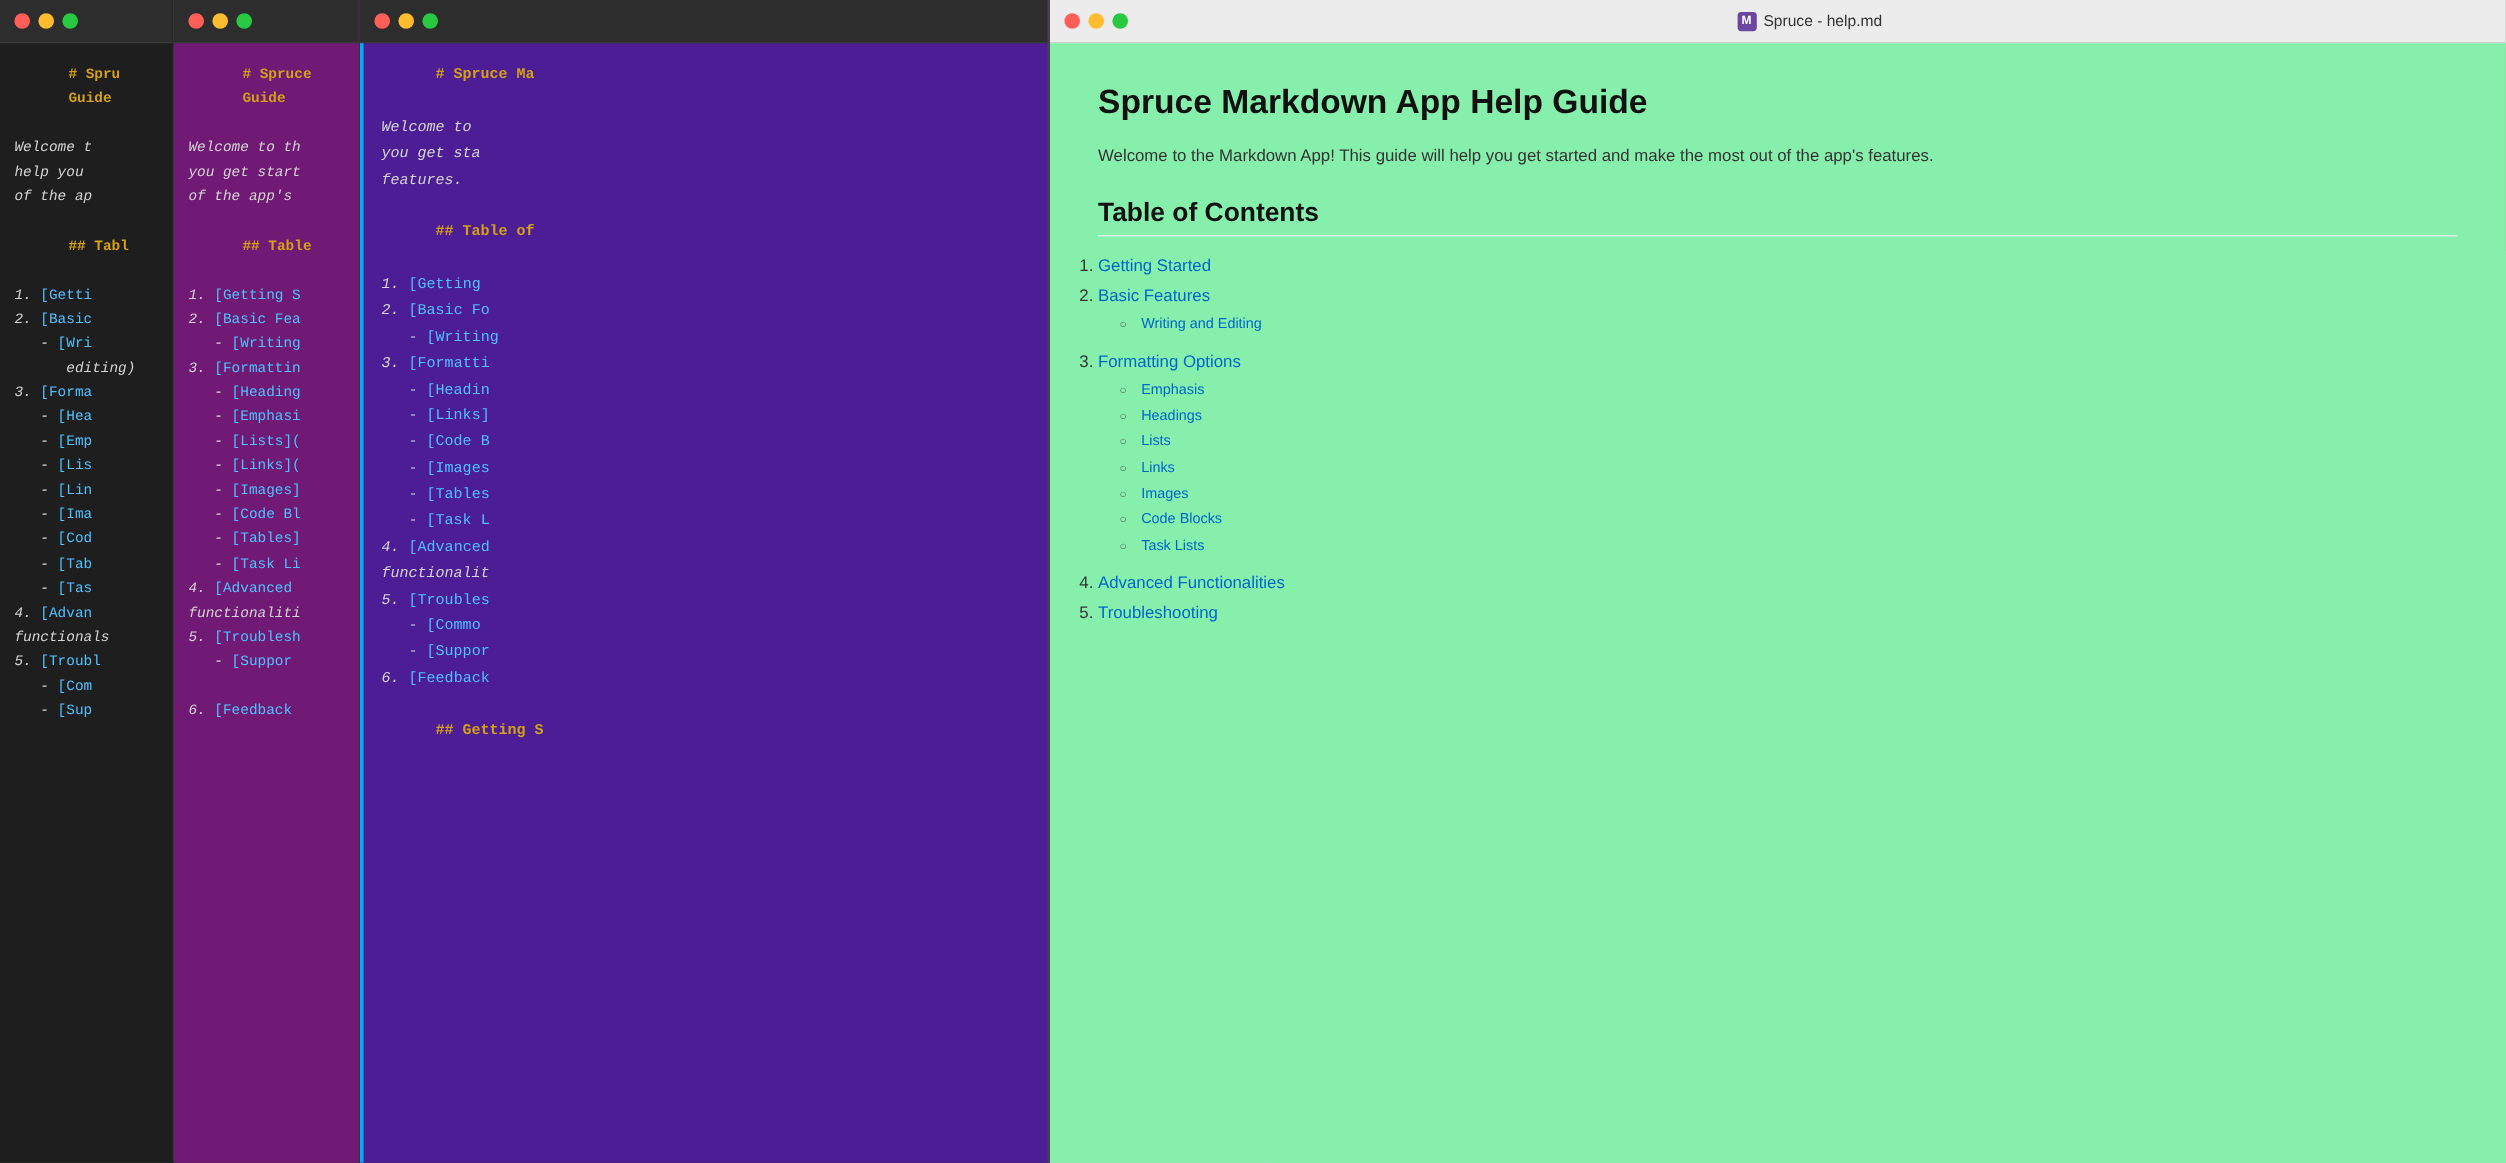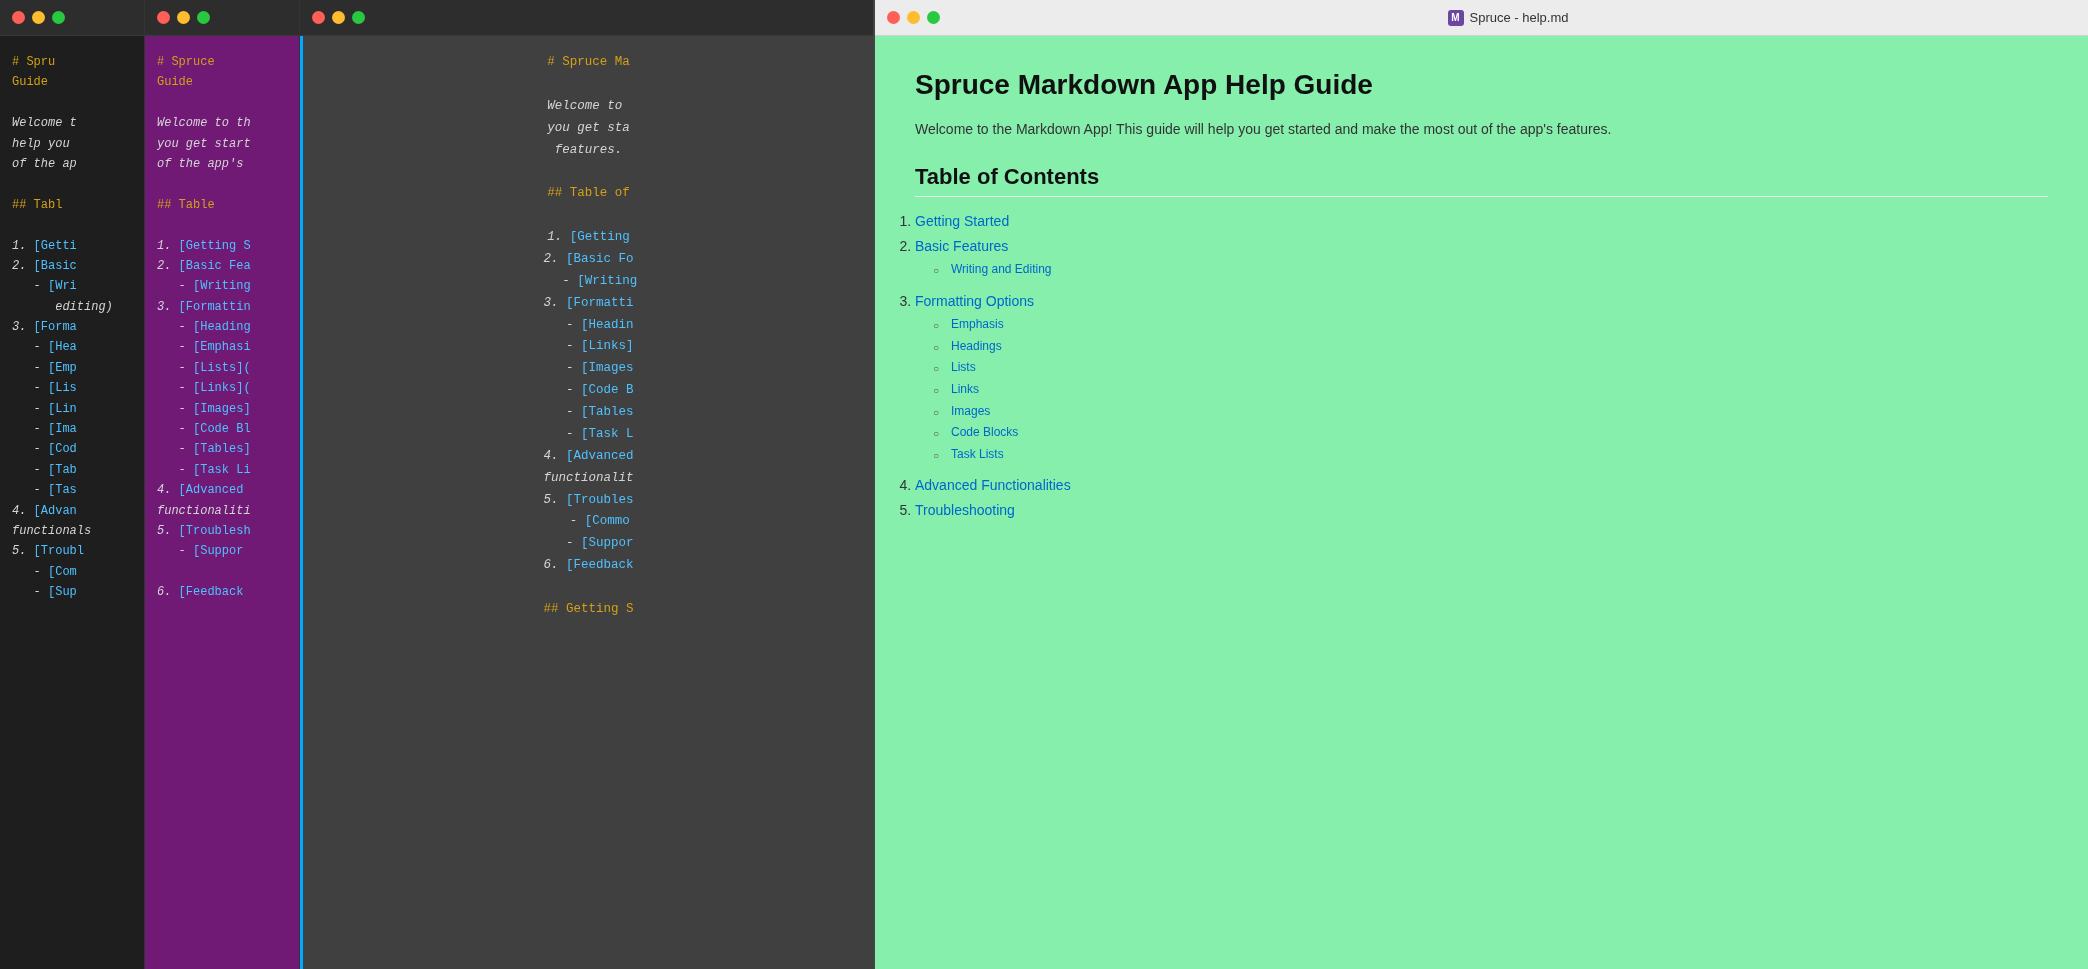--- a/index.html
+++ b/index.html
@@ -86,25 +86,24 @@
       height: 969px;
       background: #701a75;
       border-right: 1px solid #333;
       overflow: hidden;
       position: relative;
     }
 
     .window3 {
       width: 575px;
       height: 969px;
-      background: #404040;
+      background: #4c1d95;
       border-right: 2px solid #444;
       overflow: hidden;
       position: relative;
-      text-align: center;
     }
 
     .window4 {
       flex: 1;
       height: 969px;
       background: #f5f5f5;
       display: flex;
       flex-direction: column;
     }
 
@@ -138,21 +137,21 @@
 
     .preview-content {
       padding: 32px 40px;
       background: #86efac;
       overflow: hidden;
       height: calc(969px - 36px);
       flex: 1;
     }
 
     
-    .md-heading { color: #d4a017; font-weight: normal; }
+    .md-heading { color: #d4a017; font-weight: bold; margin-left: 45px; }
     .md-link { color: #4fc1ff; }
     .md-text { color: #d4d4d4; font-style: italic; }
 
     
     .preview-h1 {
       font-size: 28px;
       font-weight: bold;
       color: #111;
       margin-bottom: 16px;
       line-height: 1.2;
@@ -338,22 +337,22 @@
       <span class="line md-text">features.</span>
       <span class="line">&nbsp;</span>
       <span class="line md-heading">## Table of</span>
       <span class="line">&nbsp;</span>
       <span class="line"><span class="md-text">1. </span><span class="md-link">[Getting</span></span>
       <span class="line"><span class="md-text">2. </span><span class="md-link">[Basic Fo</span></span>
       <span class="line"><span class="md-text">   - </span><span class="md-link">[Writing</span></span>
       <span class="line"><span class="md-text">3. </span><span class="md-link">[Formatti</span></span>
       <span class="line"><span class="md-text">   - </span><span class="md-link">[Headin</span></span>
       <span class="line"><span class="md-text">   - </span><span class="md-link">[Links]</span></span>
+      <span class="line"><span class="md-text">   - </span><span class="md-link">[Code B</span></span>
       <span class="line"><span class="md-text">   - </span><span class="md-link">[Images</span></span>
-      <span class="line"><span class="md-text">   - </span><span class="md-link">[Code B</span></span>
       <span class="line"><span class="md-text">   - </span><span class="md-link">[Tables</span></span>
       <span class="line"><span class="md-text">   - </span><span class="md-link">[Task L</span></span>
       <span class="line"><span class="md-text">4. </span><span class="md-link">[Advanced</span></span>
       <span class="line md-text">functionalit</span>
       <span class="line"><span class="md-text">5. </span><span class="md-link">[Troubles</span></span>
       <span class="line"><span class="md-text">   - </span><span class="md-link">[Commo</span></span>
       <span class="line"><span class="md-text">   - </span><span class="md-link">[Suppor</span></span>
       <span class="line"><span class="md-text">6. </span><span class="md-link">[Feedback</span></span>
       <span class="line">&nbsp;</span>
       <span class="line md-heading">## Getting S</span>

